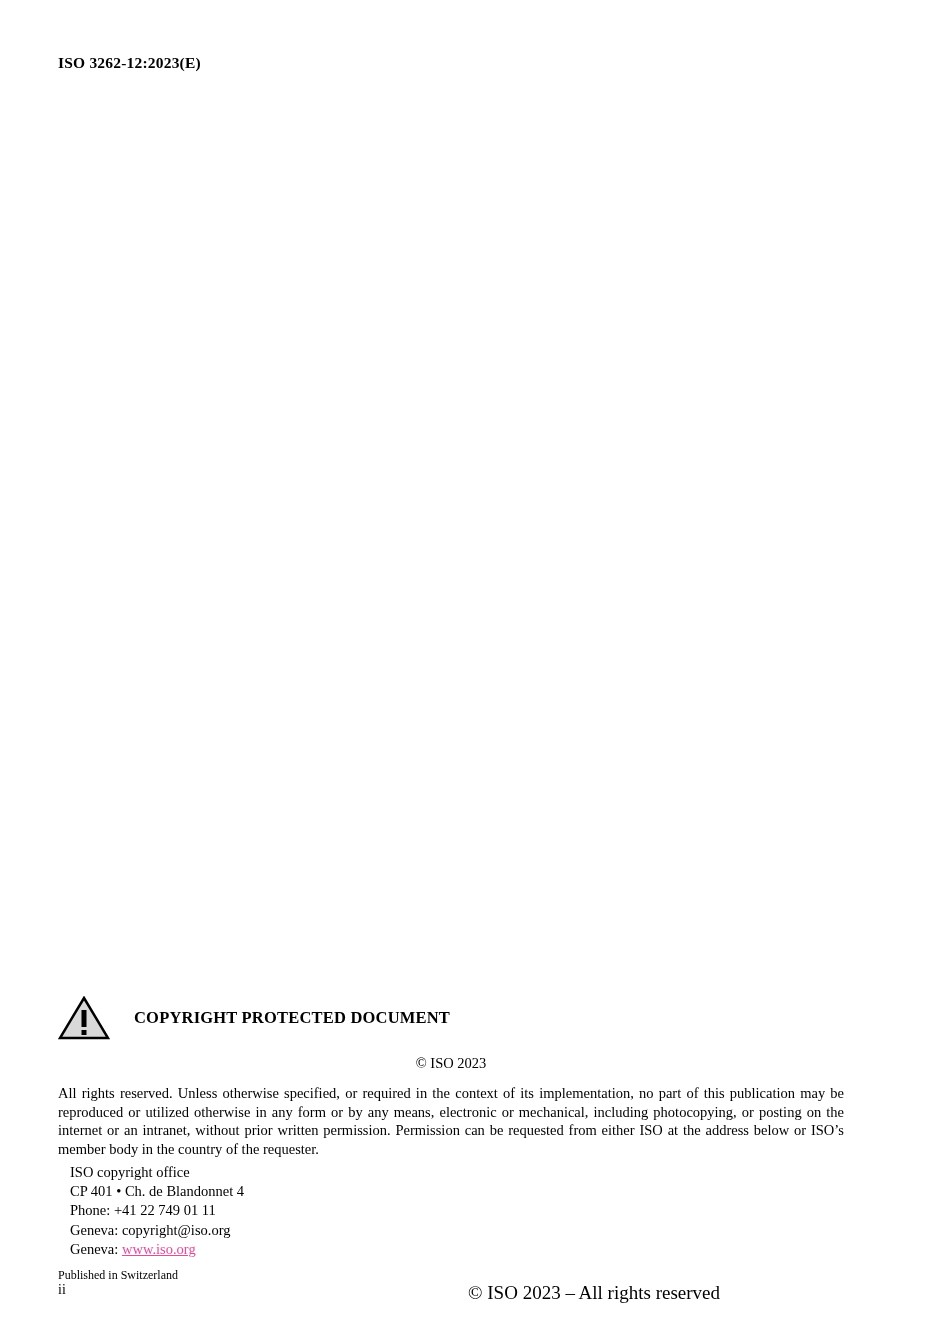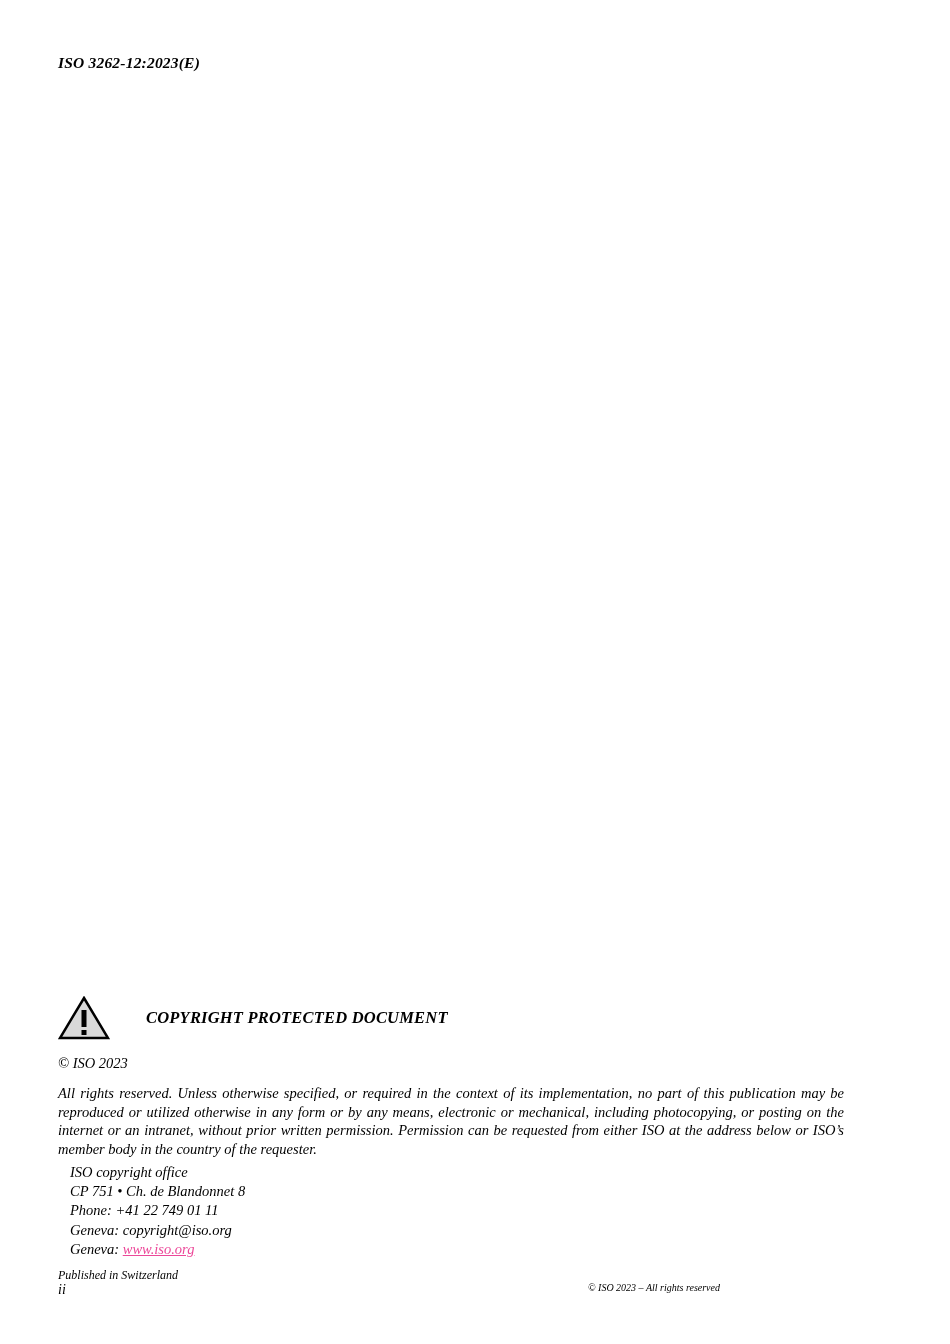--- a/index.html
+++ b/index.html
@@ -13,21 +13,20 @@
     font-family: "Liberation Serif", serif;
     color: #000000;
     position: relative;
     overflow: hidden;
   }
   .page {
     position: relative;
     width: 778px;
     height: 1344px;
     box-sizing: border-box;
-    font-style: italic;
   }
   .header-ref {
     position: absolute;
     left: 58px;
     top: 54px;
     font-family: "Liberation Serif", serif;
     font-weight: bold;
     font-size: 15.5px;
     letter-spacing: 0.2px;
   }
@@ -45,27 +44,28 @@
   .warn-icon {
     width: 52px;
     height: 44px;
     flex: 0 0 52px;
     display: block;
   }
   .cp-heading {
     font-family: "Liberation Serif", serif;
     font-weight: bold;
     font-size: 16.5px;
-    margin-left: 36px;
+    margin-left: 24px;
     letter-spacing: 0.2px;
   }
   .cp-year {
     margin-top: 14px;
     font-size: 14.5px;
     font-family: "Liberation Serif", serif;
+    text-align: center;
   }
   .cp-body {
     margin-top: 12px;
     font-size: 14.5px;
     line-height: 1.28;
     text-align: justify;
     font-family: "Liberation Serif", serif;
   }
   .cp-address {
     margin-top: 5px;
@@ -90,21 +90,21 @@
     position: absolute;
     left: 58px;
     top: 1282px;
     font-size: 14px;
     font-family: "Liberation Serif", serif;
   }
   .footer-right {
     position: absolute;
     right: 58px;
     top: 1282px;
-    font-size: 10px;
+    font-size: 19px;
     font-family: "Liberation Serif", serif;
     text-align: center;
   }
 </style>
 </head>
 <body>
 
 <div class="page">
 
   <div class="header-ref">ISO 3262-12:2023(E)</div>
@@ -119,21 +119,21 @@
       </svg>
       <div class="cp-heading">COPYRIGHT PROTECTED DOCUMENT</div>
     </div>
 
     <div class="cp-year">©  ISO 2023</div>
 
     <div class="cp-body">All rights reserved. Unless otherwise specified, or required in the context of its implementation, no part of this publication may be reproduced or utilized otherwise in any form or by any means, electronic or mechanical, including photocopying, or posting on the internet or an intranet, without prior written permission. Permission can be requested from either ISO at the address below or ISO’s member body in the country of the requester.</div>
 
     <div class="cp-address">
       <div>ISO copyright office</div>
-      <div>CP 751 • Ch. de Blandonnet 8</div>
+      <div>CP 401 • Ch. de Blandonnet 4</div>
       <div>Phone: +41 22 749 01 11</div>
       <div>Geneva: copyright@iso.org</div>
       <div><span>Geneva: </span><span class="cp-link">www.iso.org</span></div>
     </div>
 
     <div class="cp-published">Published in Switzerland</div>
 
   </div>
 
   <div class="footer-left">ii</div>

